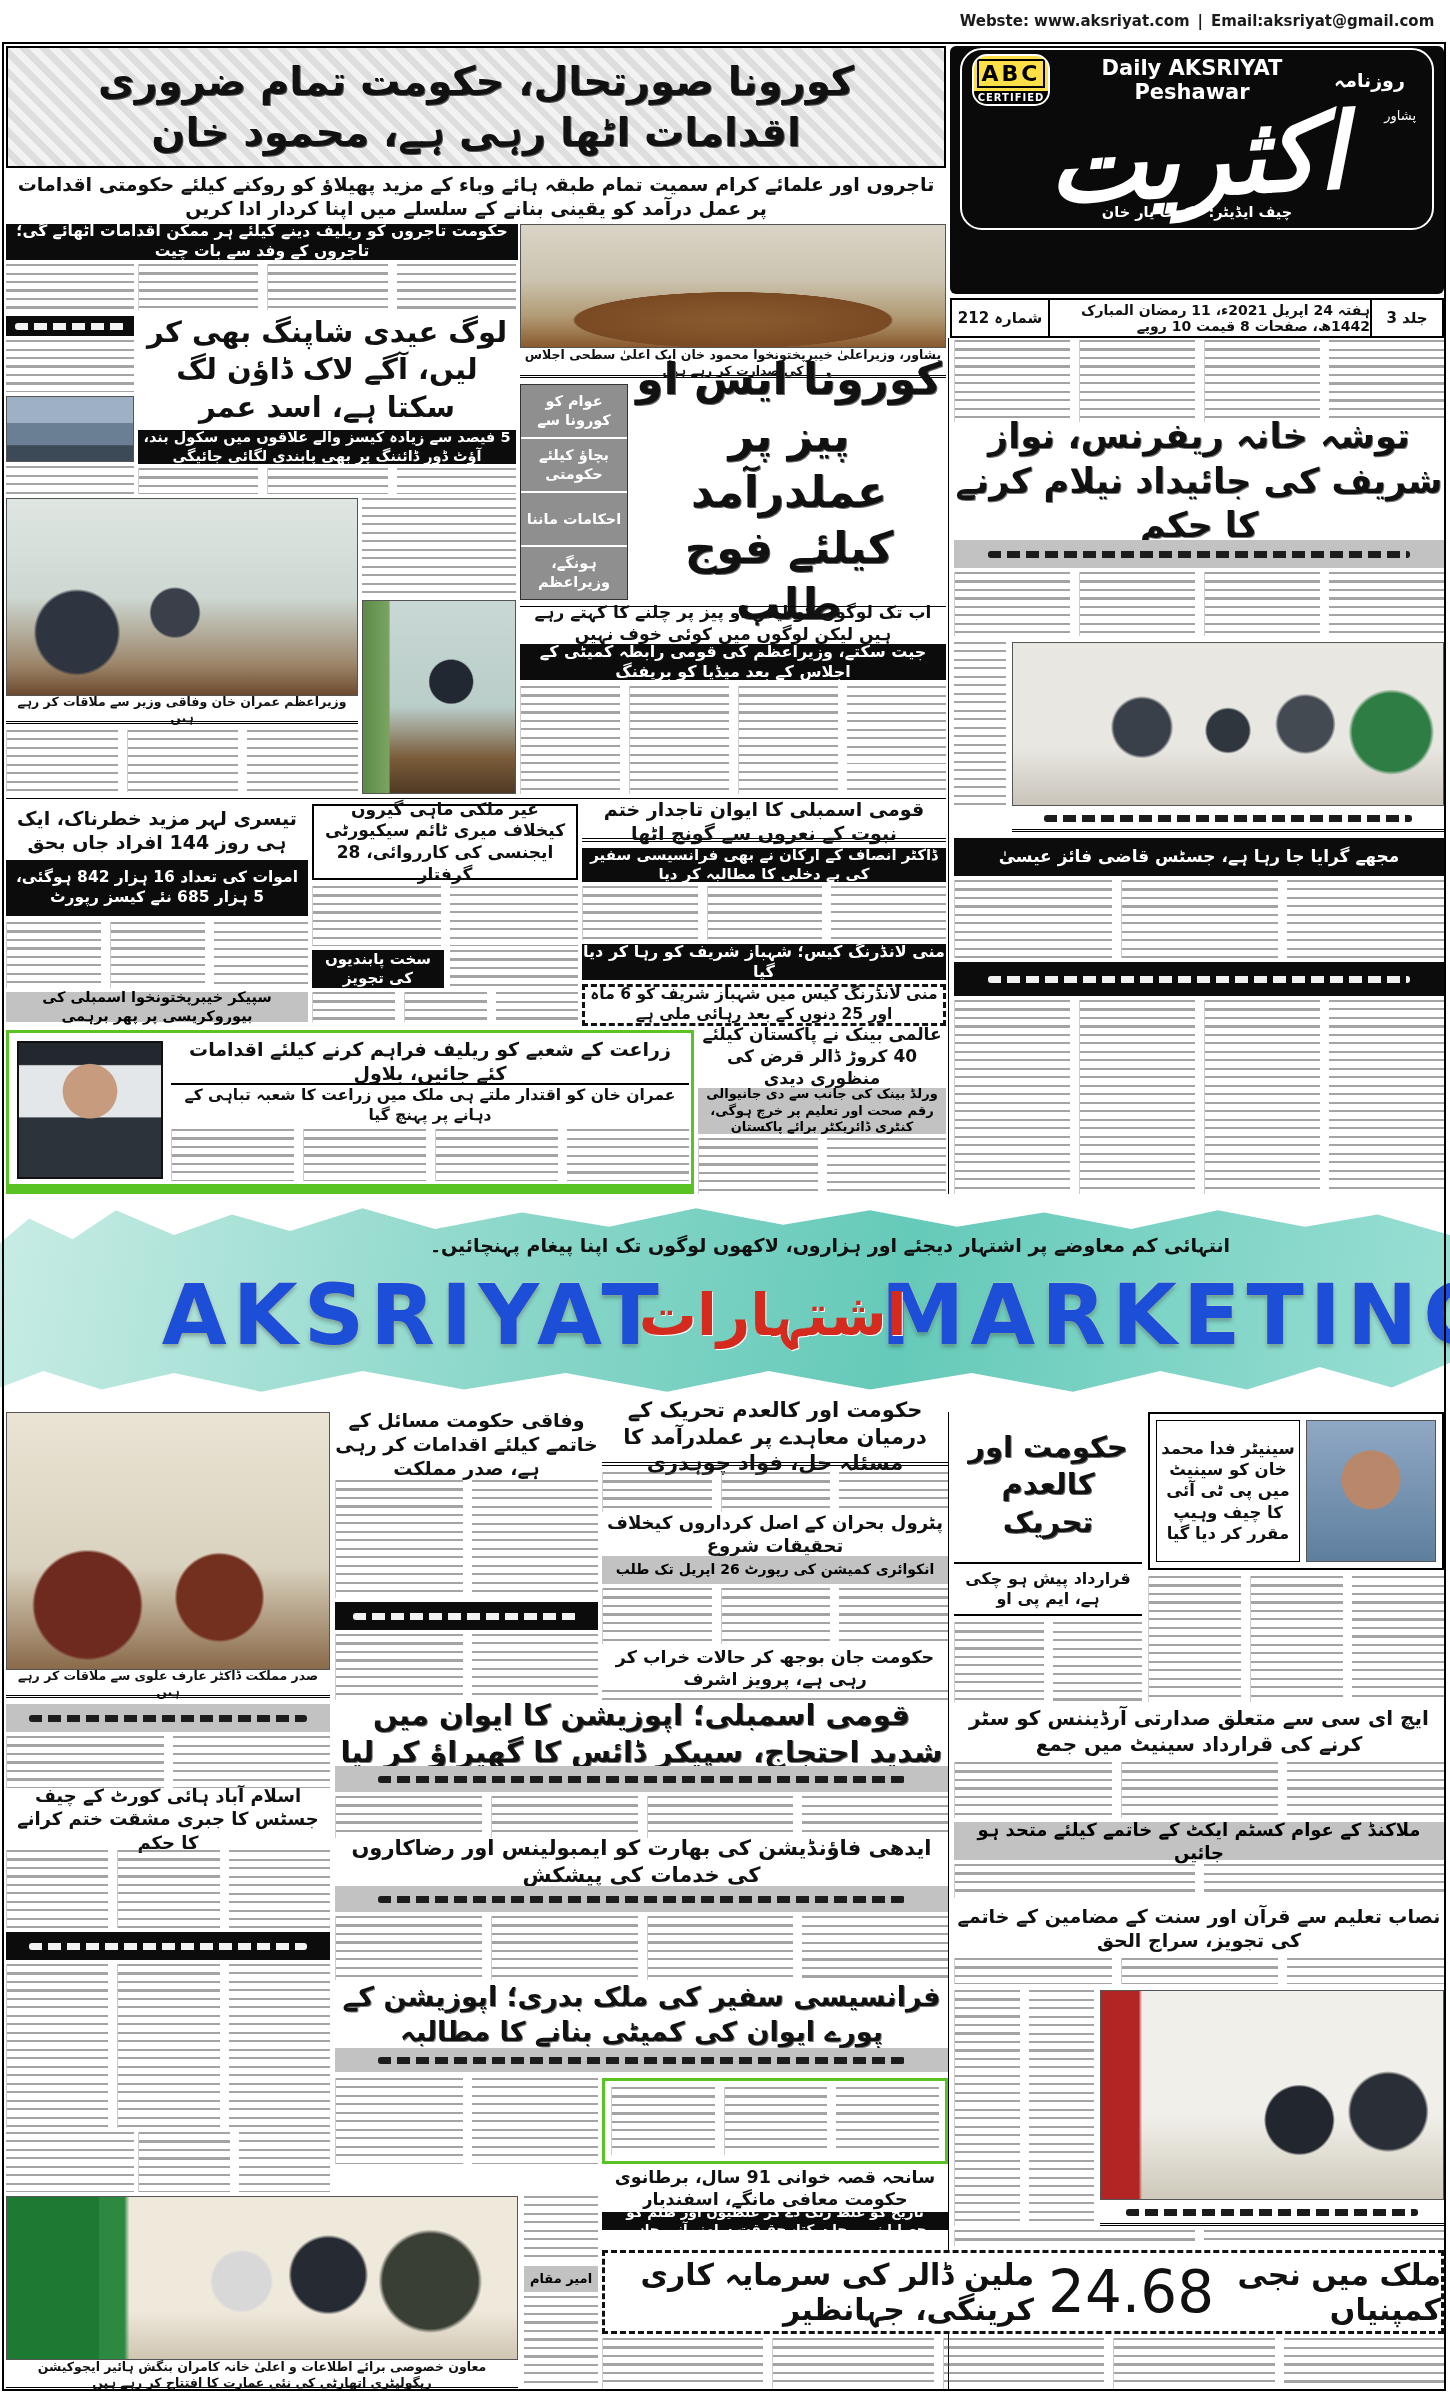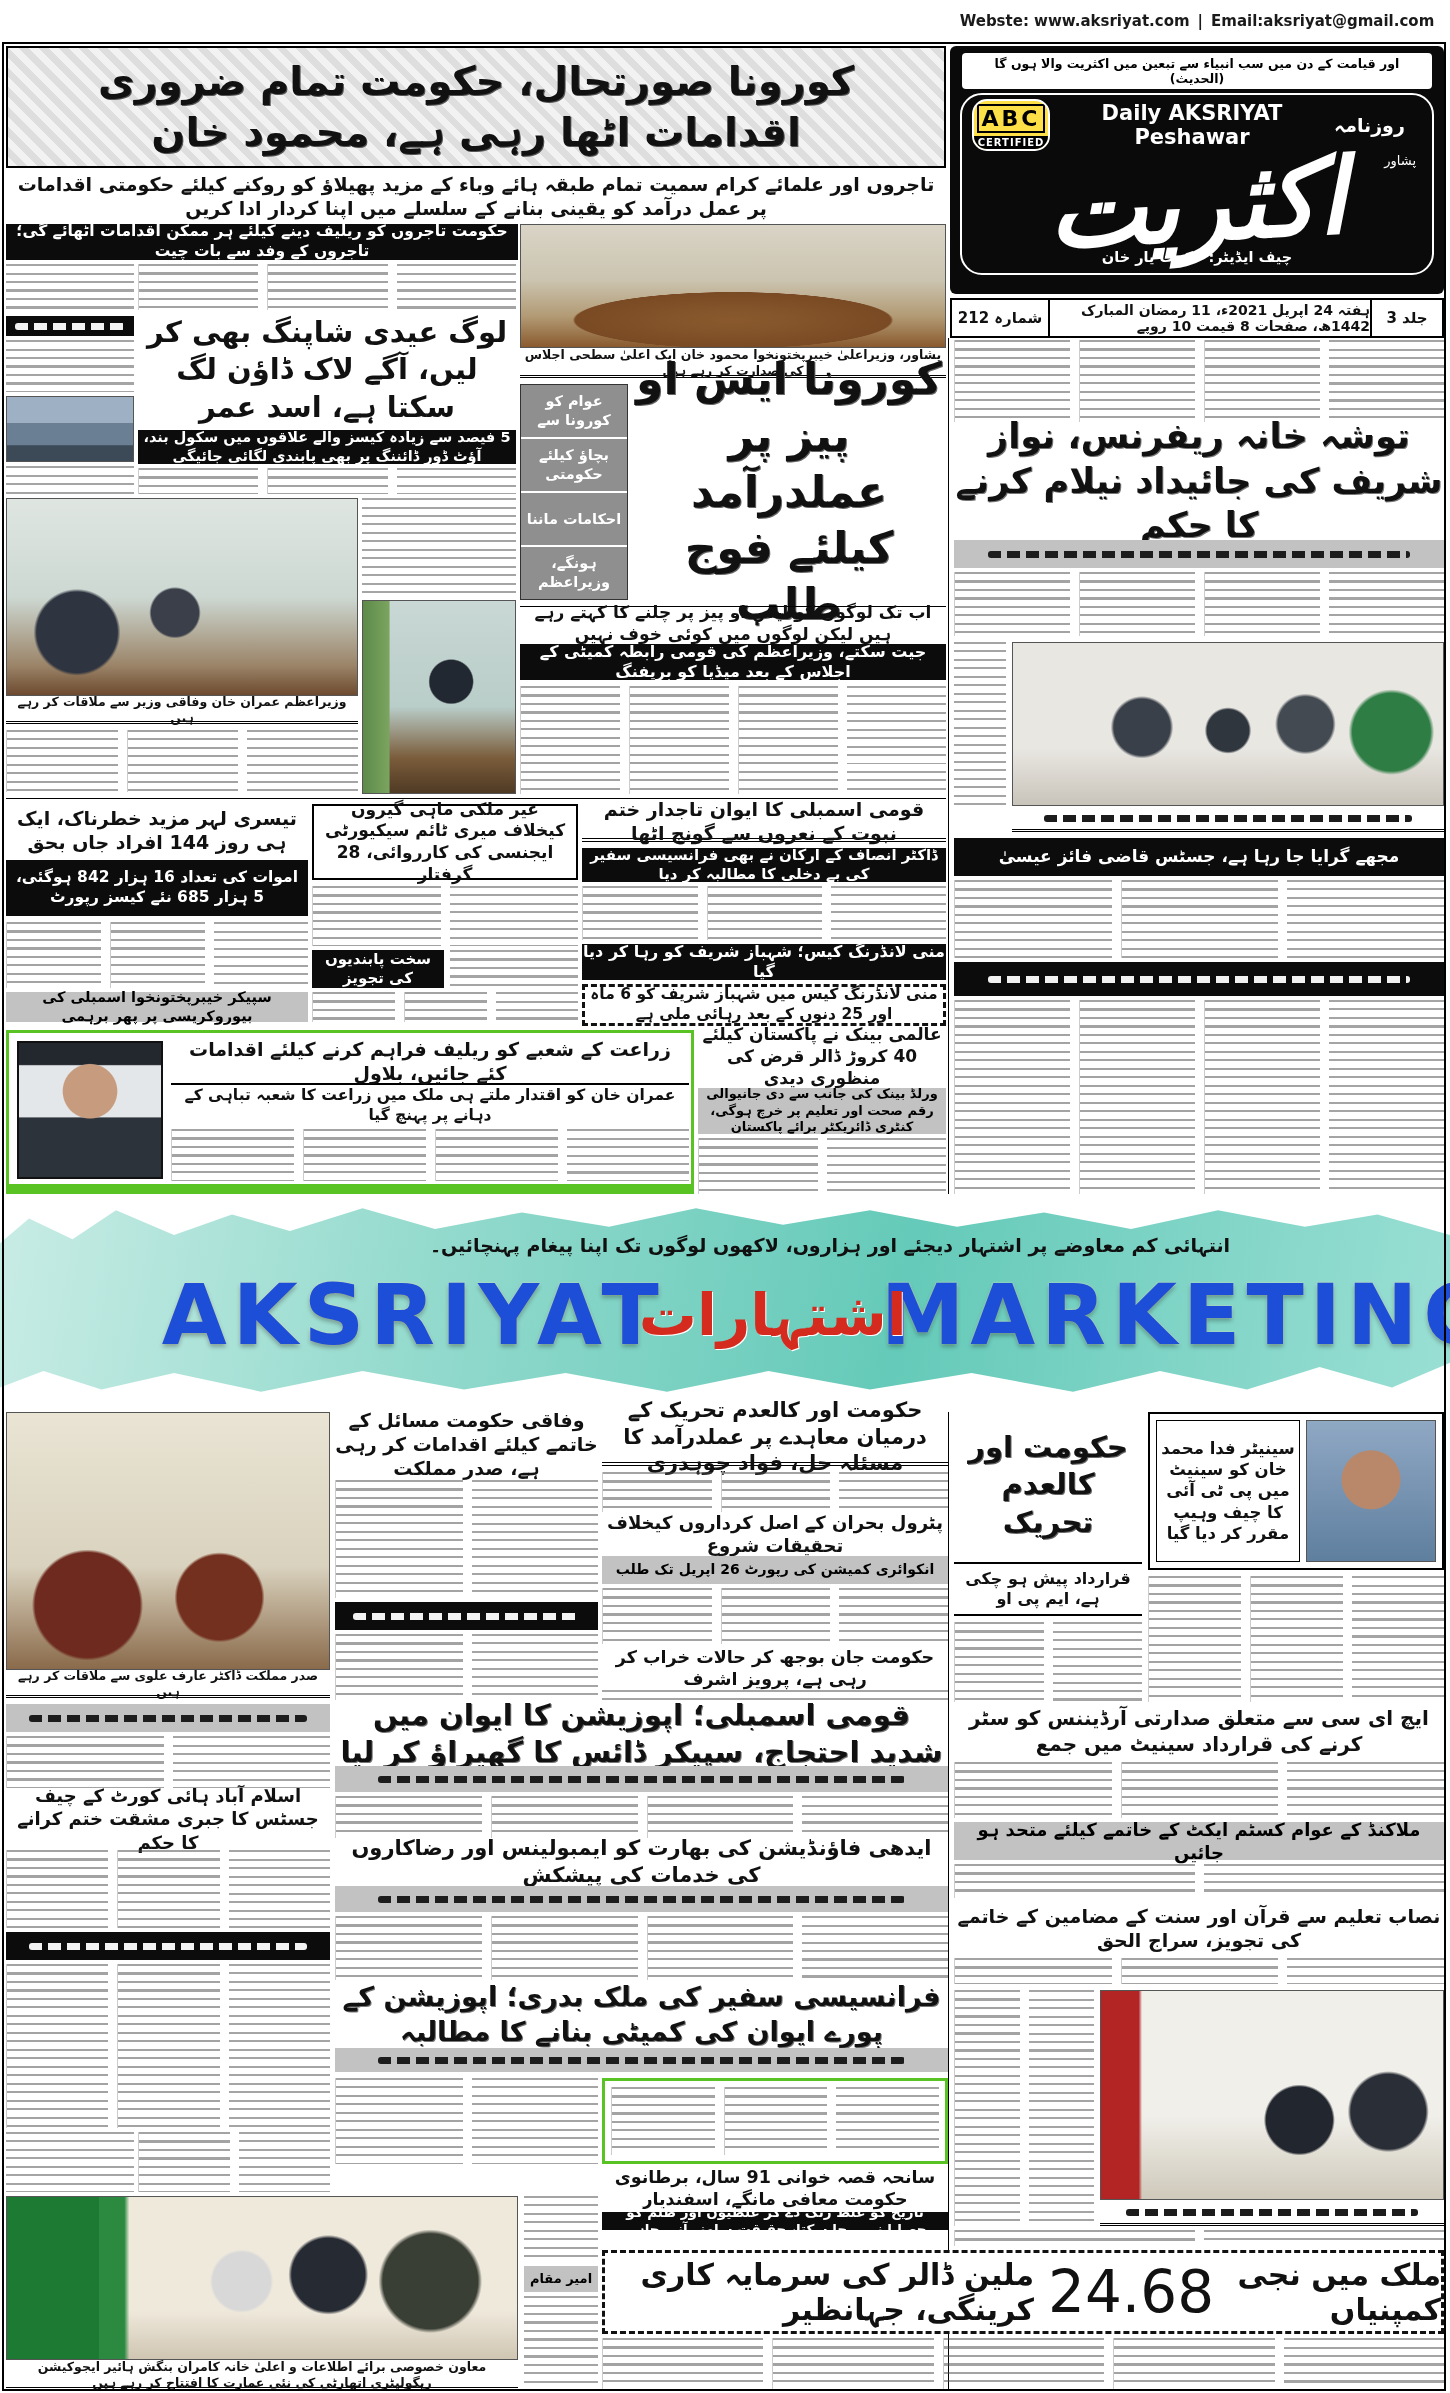--- a/index.html
+++ b/index.html
@@ -94,21 +94,20 @@
     <span>Webste: www.aksriyat.com</span>
     <span>|</span>
     <span>Email:aksriyat@gmail.com</span>
   </div>
 
   <div class="a topbanner" style="left:6px;top:46px;width:940px;height:122px;">
     <div class="h" style="height:100%;padding:0 14px;">کورونا صورتحال، حکومت تمام ضروری اقدامات اٹھا رہی ہے، محمود خان</div>
   </div>
 
   <div class="a mast" style="left:950px;top:46px;width:494px;height:248px;">
-    <div class="hadith">اور قیامت کے دن میں سب انبیاء سے تبعین میں اکثریت والا ہوں گا (الحدیث)</div>
     <div class="mast-inner">
       <div style="display:flex;align-items:center;direction:ltr;padding:2px 2px 0;">
         <div class="abc">
           <div class="t">ABC</div>
           <div class="c">CERTIFIED</div>
         </div>
         <div style="flex:1;text-align:center;font-weight:bold;font-size:21px;">Daily AKSRIYAT Peshawar</div>
         <div class="u" style="width:88px;text-align:left;font-size:19px;font-weight:bold;">روزنامہ</div>
       </div>
       <div class="a u" style="right:16px;top:58px;font-size:13px;">پشاور</div>

